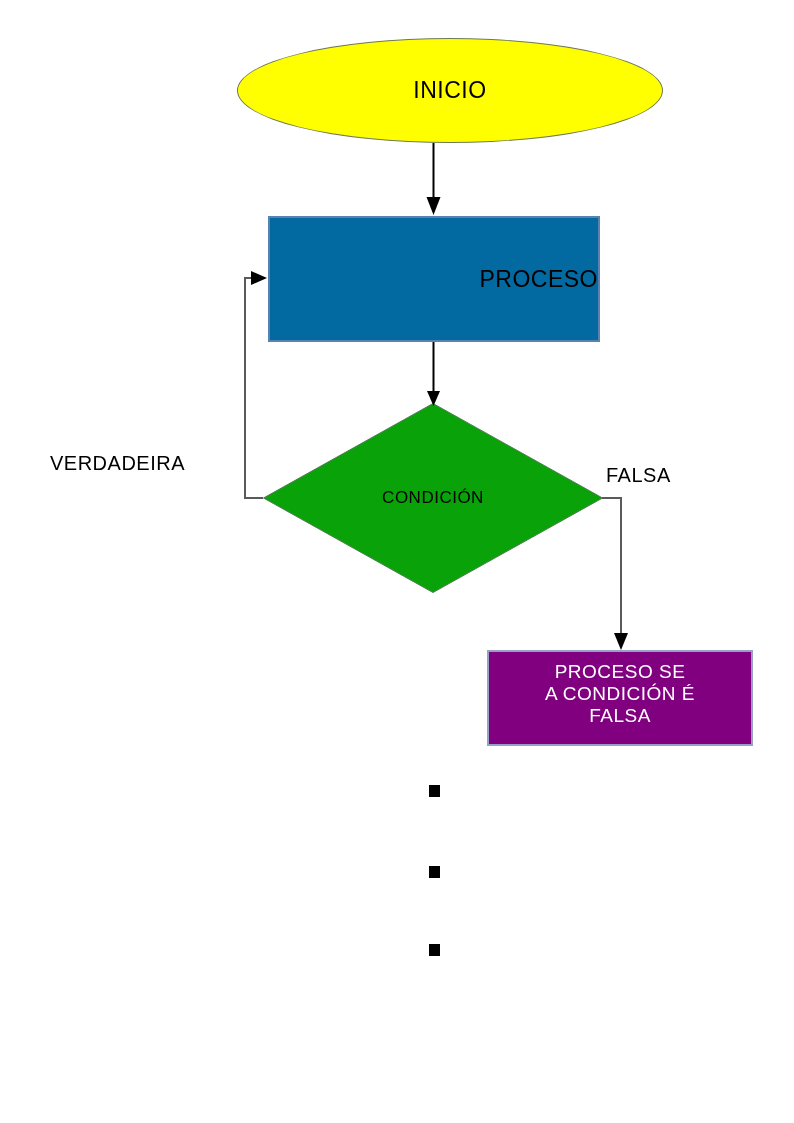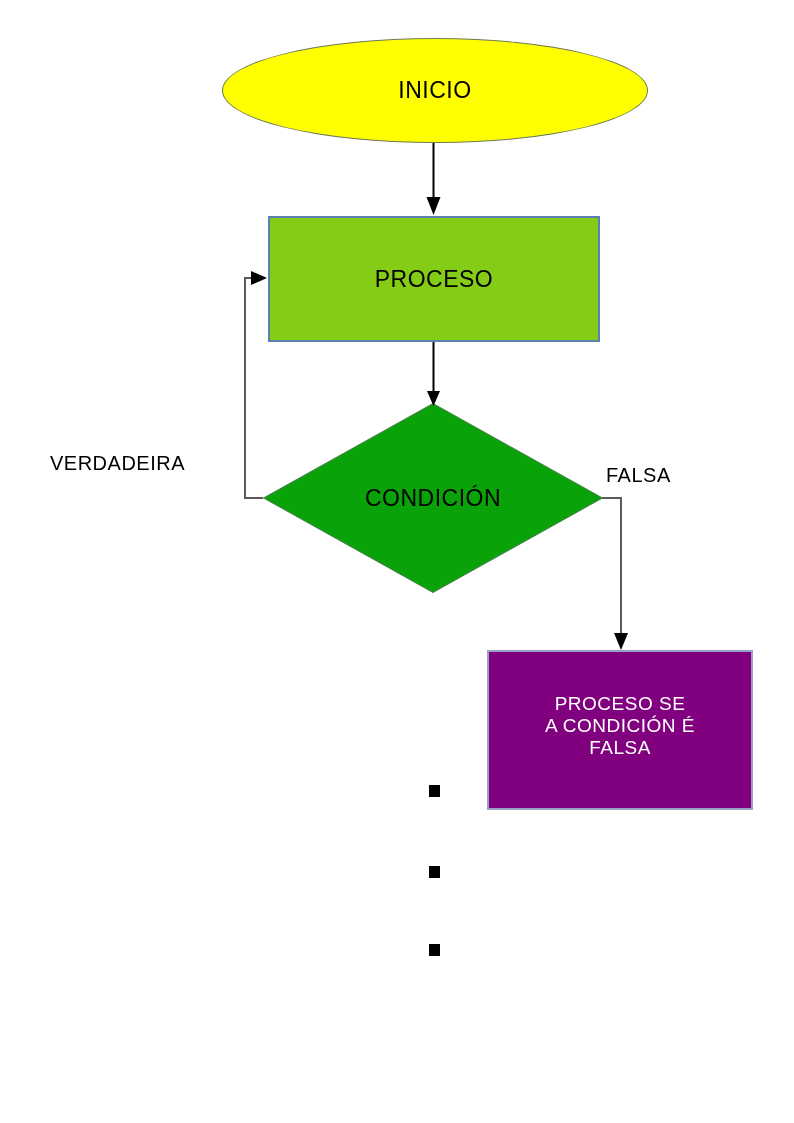--- a/index.html
+++ b/index.html
@@ -30,35 +30,35 @@
     border: 2px solid #5B80B2;
   }
   .rect-false {
     border: 2px solid #98A0C8;
     color: #FFFFFF;
     font-size: 19px;
     line-height: 22px;
     letter-spacing: 0.5px;
     padding-bottom: 8px;
   }
-  #node-start   { left: 222px; top: 38px;  width: 426px; height: 105px; }
+  #node-start   { left: 237px; top: 38px;  width: 426px; height: 105px; }
   #node-process { left: 268px; top: 216px; width: 332px; height: 126px; }
-  #node-false   { left: 487px; top: 650px; width: 266px; height: 160px; }
+  #node-false   { left: 487px; top: 650px; width: 266px; height: 96px; }
   #node-end     { left: 221px; top: 952px; width: 426px; height: 135px; }
 
   #node-decision-wrap {
     position: absolute;
     left: 263px; top: 403px; width: 340px; height: 190px;
   }
   #node-decision-wrap svg { display: block; }
   #node-decision-label {
     position: absolute;
     left: 0; top: 0; width: 100%; height: 100%;
     display: flex; align-items: center; justify-content: center;
-    font-size: 23px;
+    font-size: 17px;
     letter-spacing: 0.5px;
   }
 
   .edge-label {
     position: absolute;
     font-size: 20px;
     letter-spacing: 0.5px;
     white-space: nowrap;
   }
   #label-true  { left: 50px;  top: 452px; }
@@ -72,21 +72,21 @@
 </style>
 </head>
 <body>
 
 <div id="page">
 
   <div class="node ellipse" id="node-start" style="background-color: rgb(255, 255, 0);">
     <span>INICIO</span>
   </div>
 
-  <div class="node rect-process" id="node-process" style="background-color: #84cc16;">
+  <div class="node rect-process" id="node-process" style="background-color: #0369a1; justify-content: flex-end;">
     <span>PROCESO</span>
   </div>
 
   <div id="node-decision-wrap">
     <svg width="340" height="190" viewBox="0 0 340 190">
       <polygon points="170,0.5 339.5,95 170,189.5 0.5,95" stroke="#4E7D52" stroke-width="1" fill="#09A309"></polygon>
     </svg>
     <div id="node-decision-label">CONDICIÓN</div>
   </div>
 

